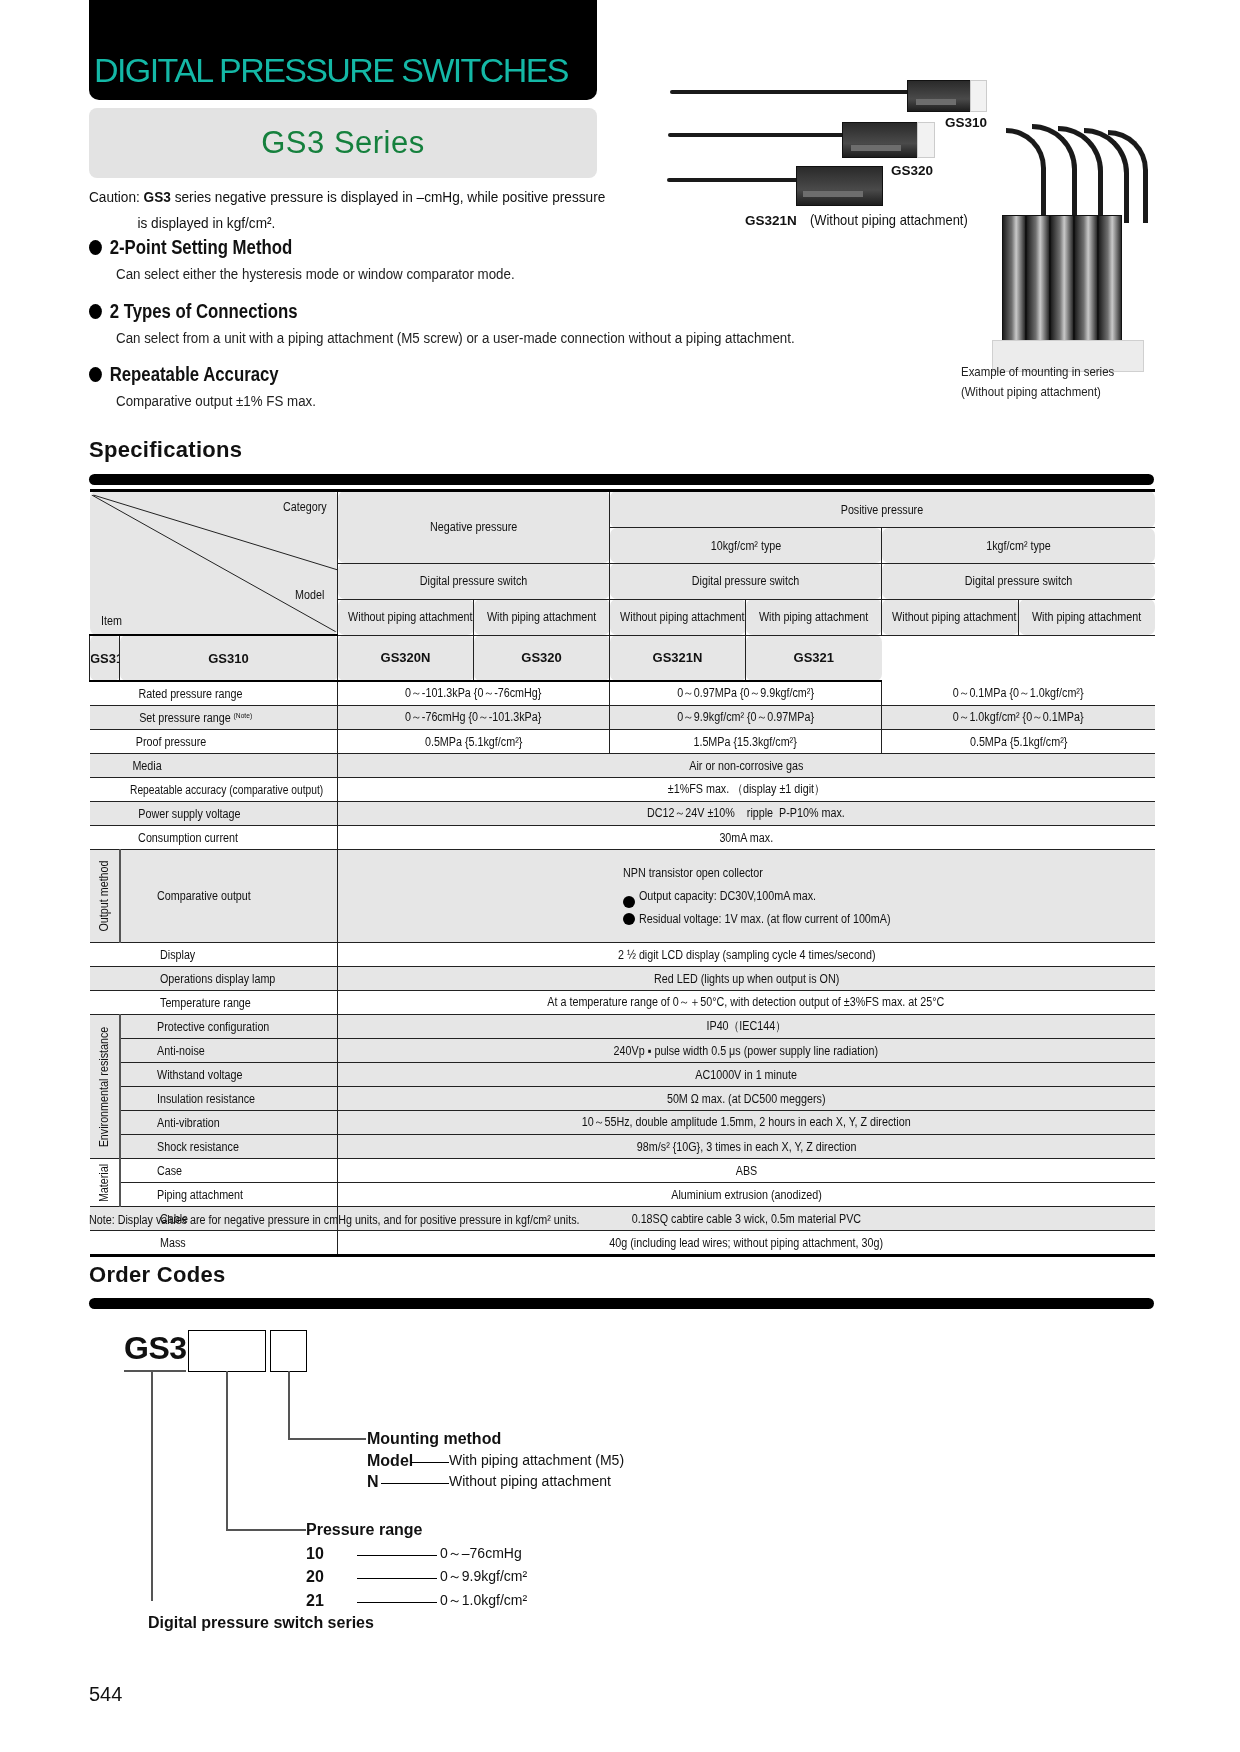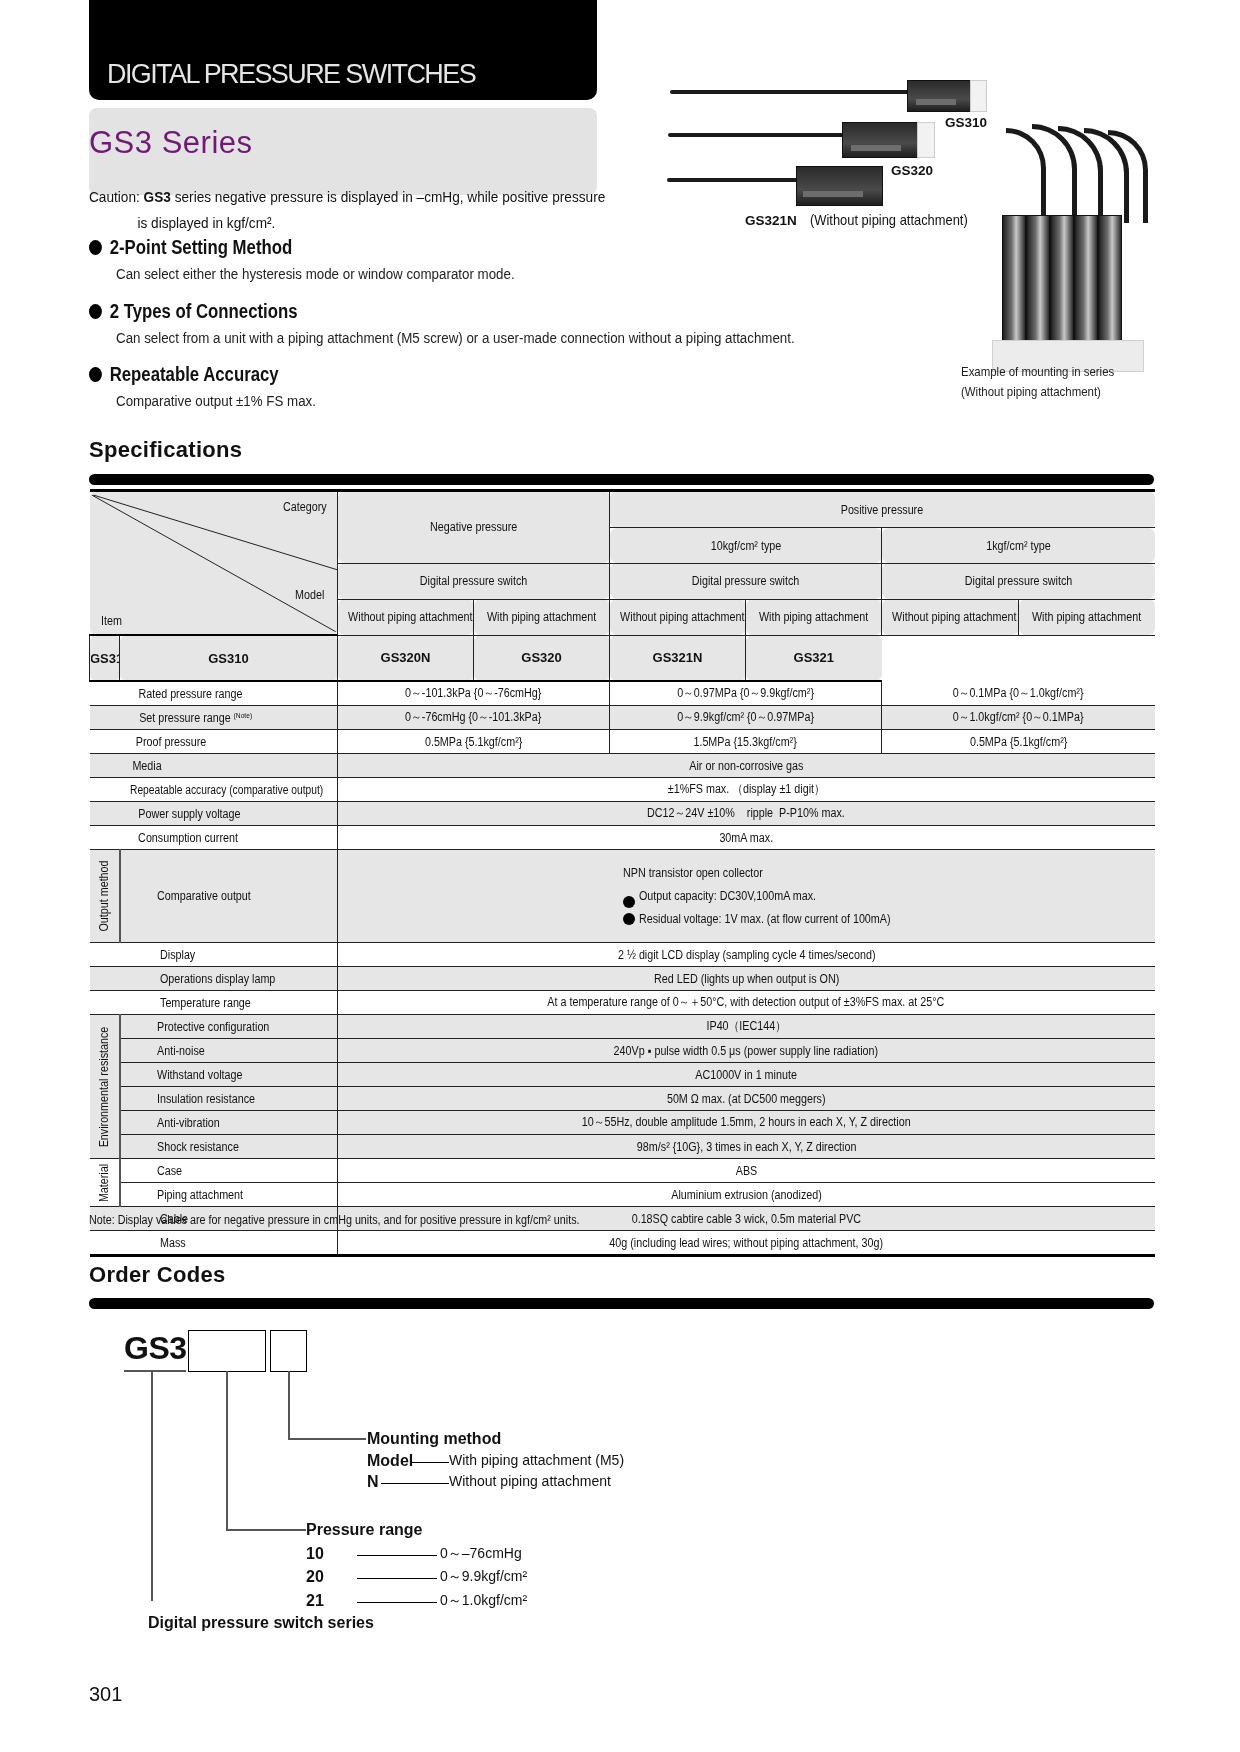--- a/index.html
+++ b/index.html
@@ -2,25 +2,25 @@
 <html><head>
 <meta charset="utf-8">
 <style>
   html, body { margin: 0; padding: 0; background: #ffffff; }
   body { width: 1240px; height: 1752px; position: relative; overflow: hidden;
          font-family: "Liberation Sans", sans-serif; color: #111; }
 
   
   .title-bar { position: absolute; left: 89px; top: 0; width: 508px; height: 100px;
                background: #000; border-radius: 0 0 10px 10px; }
-  .title-bar .t { position: absolute; left: 18px; bottom: 10px; color: #e5e5e5;
-                  font-size: 27px; letter-spacing: -1.6px; font-weight: normal; }
-  .series-box { position: absolute; left: 89px; top: 108px; width: 508px; height: 87px;
-                background: #e3e3e3; border-radius: 8px; line-height: 70px;
-                font-size: 31px; color: #701a75; letter-spacing: 0.5px; }
+  .title-bar .t { position: absolute; left: 5px; bottom: 10px; color: #14b8a6;
+                  font-size: 34px; letter-spacing: -1.6px; font-weight: normal; }
+  .series-box { position: absolute; left: 89px; top: 108px; width: 508px; height: 70px;
+                background: #e3e3e3; border-radius: 8px; text-align: center; line-height: 70px;
+                font-size: 31px; color: #15803d; letter-spacing: 0.5px; }
 
   .caution { position: absolute; left: 89px; top: 184px; font-size: 15.5px; line-height: 26px;
              transform: scaleX(0.88); transform-origin: left top; white-space: nowrap; }
   .caution b { font-weight: bold; }
   .caution .indent { padding-left: 55px; }
 
   .feature { position: absolute; left: 89px; white-space: nowrap; }
   .feature .head { display: flex; align-items: center; font-size: 19.5px; font-weight: bold;
                    transform: scaleX(0.86); transform-origin: left center; }
   .feature .dot { display: inline-block; width: 15px; height: 15px; border-radius: 50%;
@@ -368,13 +368,13 @@
 <div class="oc-txt" style="left:440px;top:1545px;">0～–76cmHg</div>
 <div class="oc-bold" style="left:306px;top:1568px;">20</div>
 <div class="oc-dash" style="left:357px;top:1578px;width:80px;"></div>
 <div class="oc-txt" style="left:440px;top:1568px;">0～9.9kgf/cm²</div>
 <div class="oc-bold" style="left:306px;top:1592px;">21</div>
 <div class="oc-dash" style="left:357px;top:1602px;width:80px;"></div>
 <div class="oc-txt" style="left:440px;top:1592px;">0～1.0kgf/cm²</div>
 
 <div class="oc-bold" style="left:148px;top:1614px;">Digital pressure switch series</div>
 
-<div class="page-no">301</div>
+<div class="page-no">544</div>
 
 </body></html>

